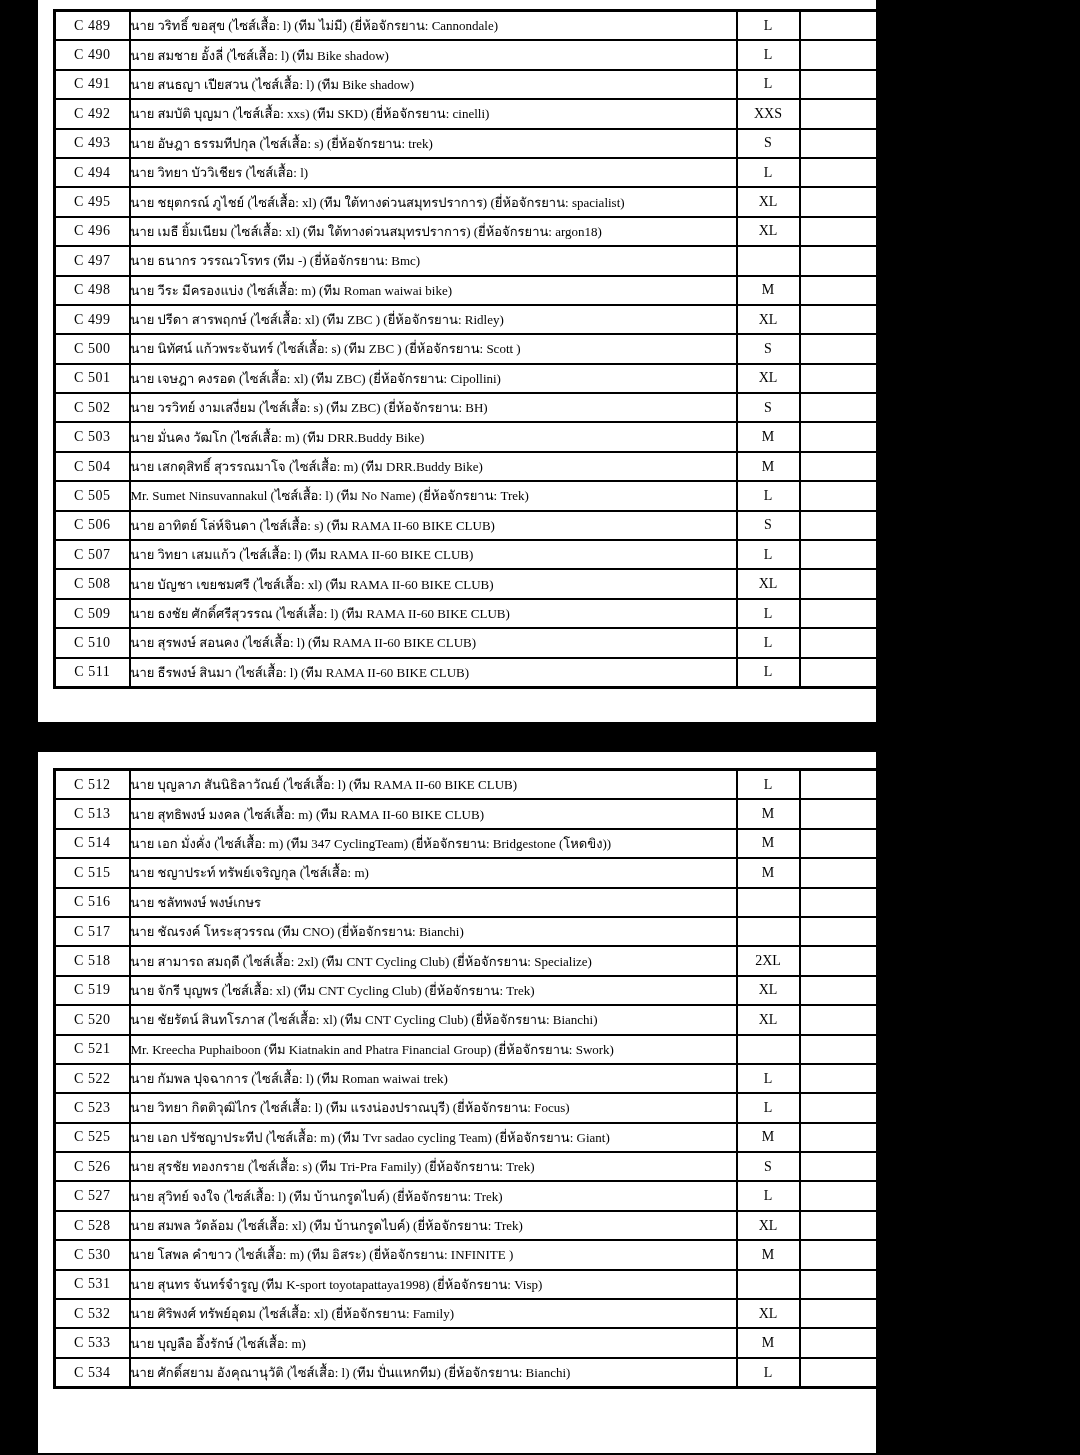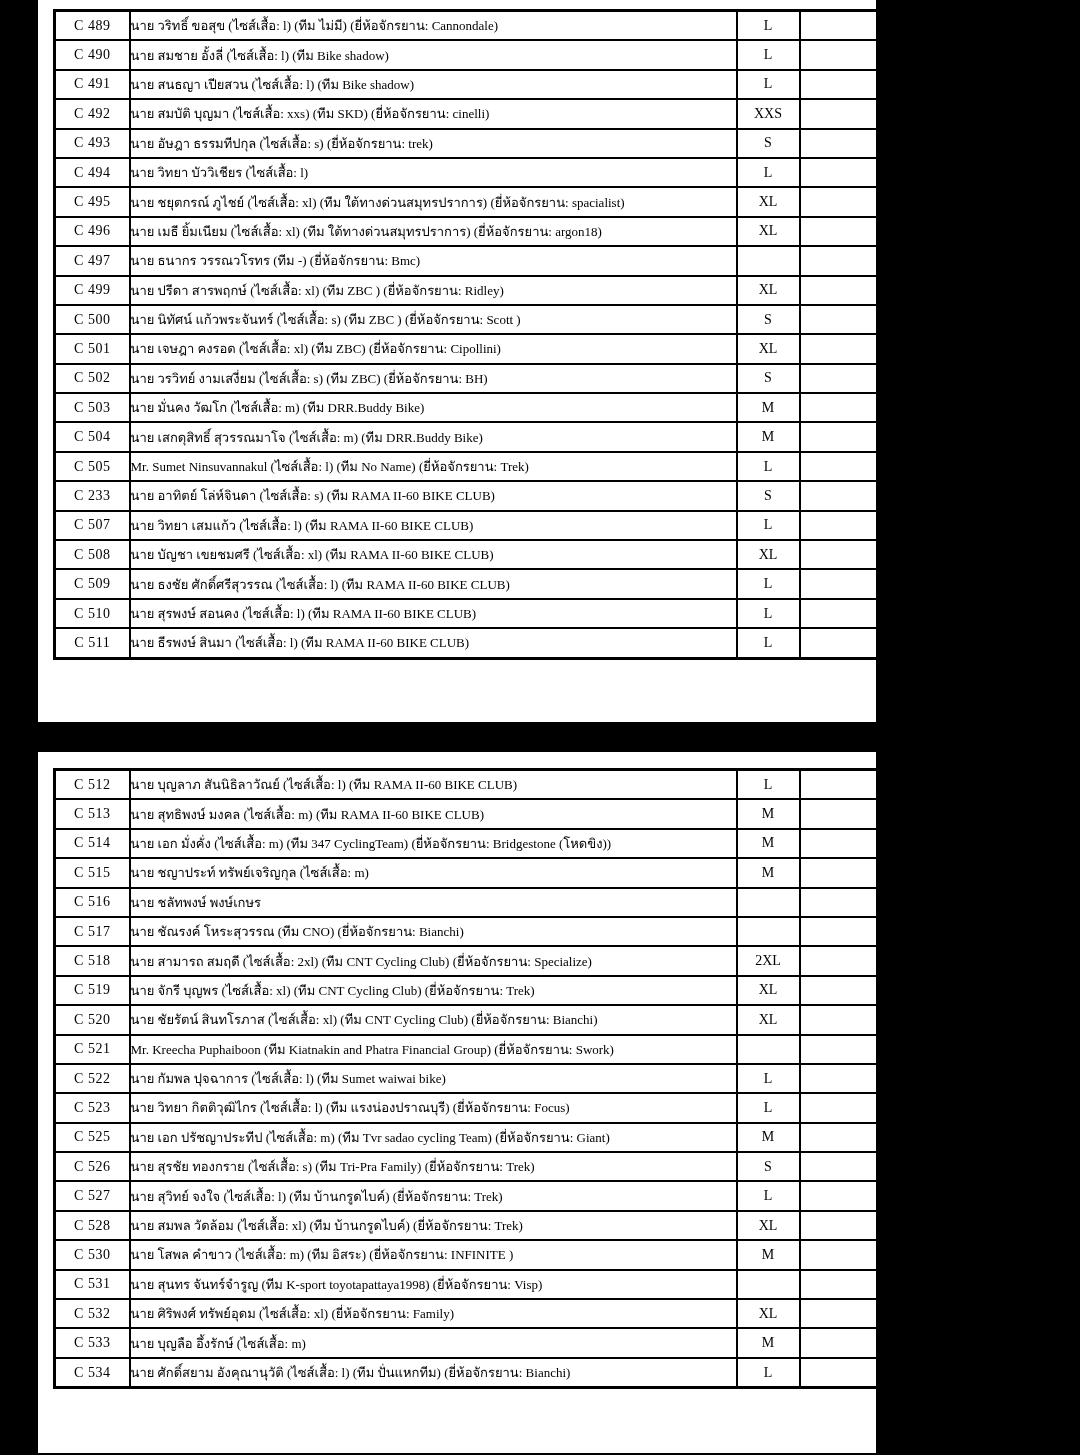--- a/index.html
+++ b/index.html
@@ -120,20 +120,26 @@
             <td class="c-size">XL</td>
             <td class="c-note"></td>
           </tr>
           <tr>
             <td class="c-code">C 497</td>
             <td class="c-name">นาย ธนากร วรรณวโรทร (ทีม -) (ยี่ห้อจักรยาน: Bmc)</td>
             <td class="c-size"></td>
             <td class="c-note"></td>
           </tr>
           <tr>
+            <td class="c-code">C 498</td>
+            <td class="c-name">นาย วีระ มีครองแบ่ง (ไซส์เสื้อ: m) (ทีม Roman waiwai bike)</td>
+            <td class="c-size">M</td>
+            <td class="c-note"></td>
+          </tr>
+          <tr>
             <td class="c-code">C 499</td>
             <td class="c-name">นาย ปรีดา สารพฤกษ์ (ไซส์เสื้อ: xl) (ทีม ZBC ) (ยี่ห้อจักรยาน: Ridley)</td>
             <td class="c-size">XL</td>
             <td class="c-note"></td>
           </tr>
           <tr>
             <td class="c-code">C 500</td>
             <td class="c-name">นาย นิทัศน์ แก้วพระจันทร์ (ไซส์เสื้อ: s) (ทีม ZBC ) (ยี่ห้อจักรยาน: Scott )</td>
             <td class="c-size">S</td>
             <td class="c-note"></td>
@@ -162,21 +168,21 @@
             <td class="c-size">M</td>
             <td class="c-note"></td>
           </tr>
           <tr>
             <td class="c-code">C 505</td>
             <td class="c-name">Mr. Sumet Ninsuvannakul (ไซส์เสื้อ: l) (ทีม No Name) (ยี่ห้อจักรยาน: Trek)</td>
             <td class="c-size">L</td>
             <td class="c-note"></td>
           </tr>
           <tr>
-            <td class="c-code">C 233</td>
+            <td class="c-code">C 506</td>
             <td class="c-name">นาย อาทิตย์ โล่ห์จินดา (ไซส์เสื้อ: s) (ทีม RAMA II-60 BIKE CLUB)</td>
             <td class="c-size">S</td>
             <td class="c-note"></td>
           </tr>
           <tr>
             <td class="c-code">C 507</td>
             <td class="c-name">นาย วิทยา เสมแก้ว (ไซส์เสื้อ: l) (ทีม RAMA II-60 BIKE CLUB)</td>
             <td class="c-size">L</td>
             <td class="c-note"></td>
           </tr>
@@ -271,21 +277,21 @@
             <td class="c-note"></td>
           </tr>
           <tr>
             <td class="c-code">C 521</td>
             <td class="c-name">Mr. Kreecha Puphaiboon (ทีม Kiatnakin and Phatra Financial Group) (ยี่ห้อจักรยาน: Swork)</td>
             <td class="c-size"></td>
             <td class="c-note"></td>
           </tr>
           <tr>
             <td class="c-code">C 522</td>
-            <td class="c-name">นาย กัมพล ปุจฉาการ (ไซส์เสื้อ: l) (ทีม Sumet waiwai bike)</td>
+            <td class="c-name">นาย กัมพล ปุจฉาการ (ไซส์เสื้อ: l) (ทีม Roman waiwai trek)</td>
             <td class="c-size">L</td>
             <td class="c-note"></td>
           </tr>
           <tr>
             <td class="c-code">C 523</td>
             <td class="c-name">นาย วิทยา กิตติวุฒิไกร (ไซส์เสื้อ: l) (ทีม แรงน่องปราณบุรี) (ยี่ห้อจักรยาน: Focus)</td>
             <td class="c-size">L</td>
             <td class="c-note"></td>
           </tr>
           <tr>

